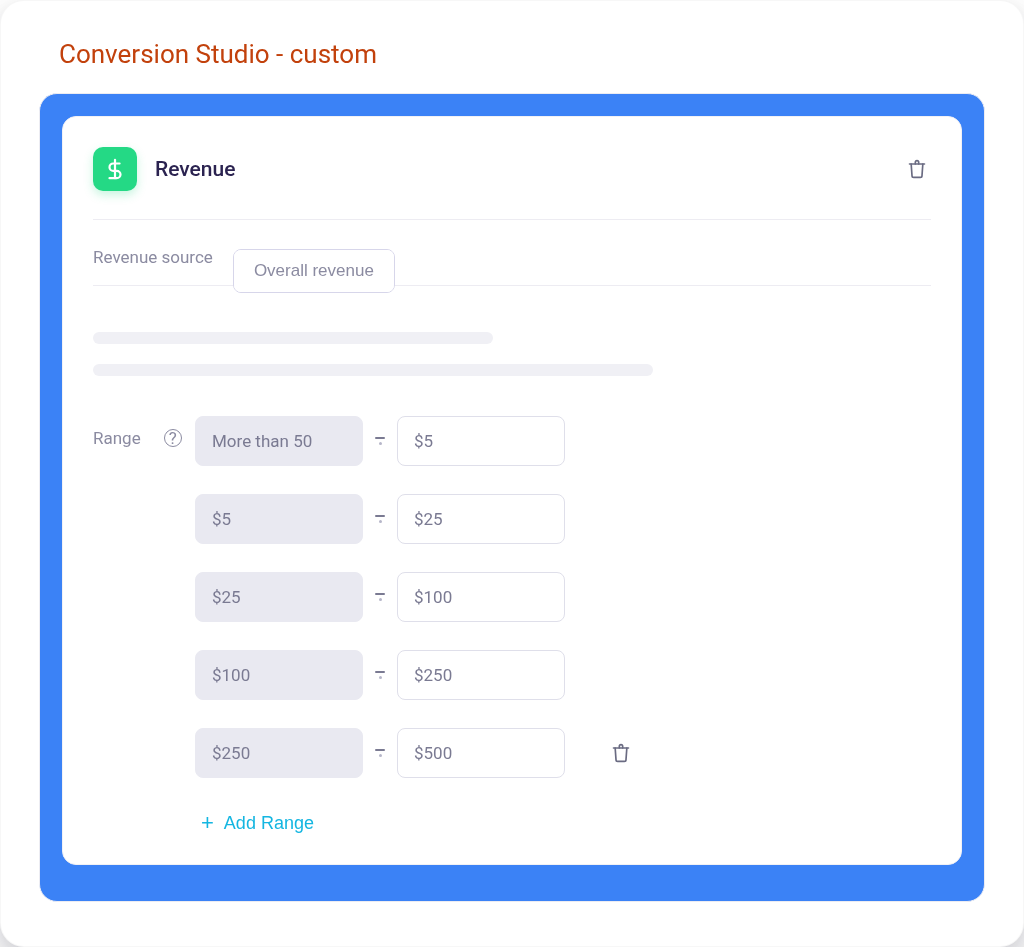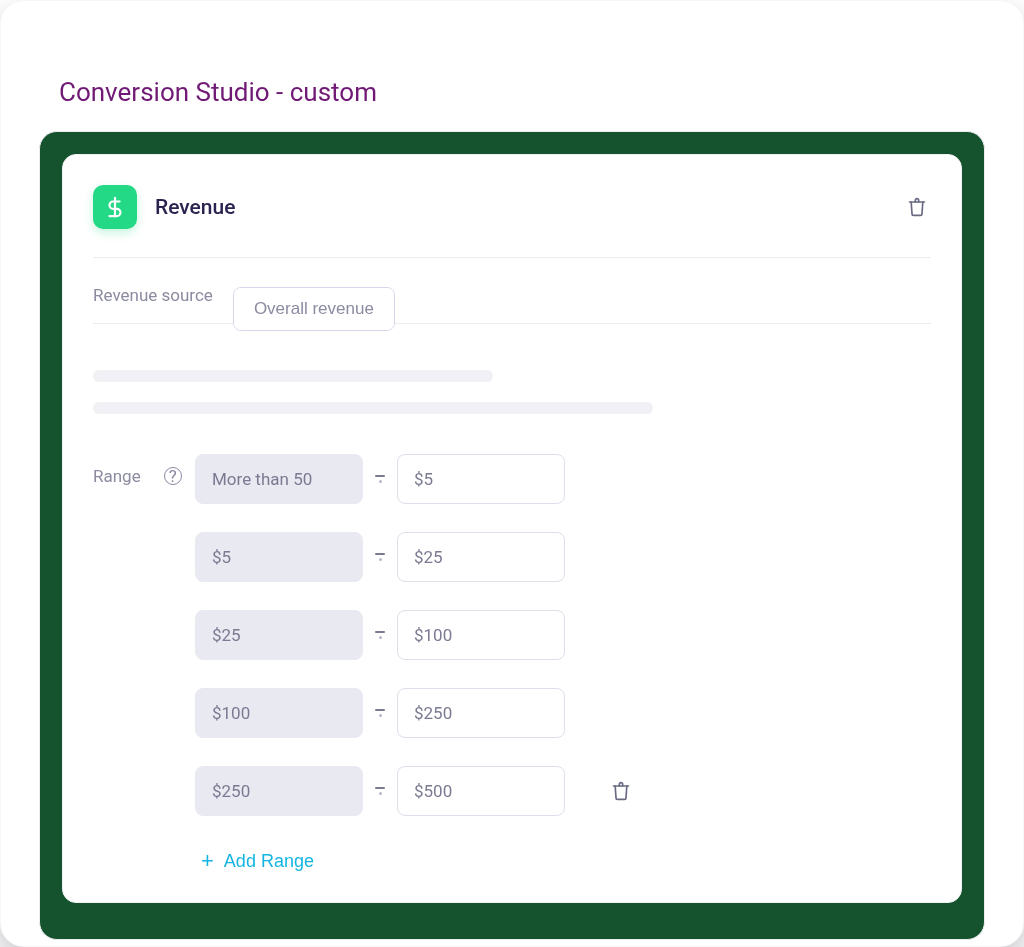--- a/index.html
+++ b/index.html
@@ -16,27 +16,26 @@
     position: relative;
     background: #fff;
     border-radius: 24px;
     overflow: hidden;
     box-shadow: 0 24px 48px rgba(15,15,40,0.18), 0 6px 18px rgba(15,15,40,0.08);
     border: 1px solid rgba(0,0,0,0.03);
   }
   .page-title {
     font-size: 26px;
     font-weight: 400;
-    color: #701a75;
+    color: #c2410c;
     padding: 38px 0 0 58px;
-    margin-top: 38px;
   }
   .outer-card {
     margin: 24px 38px 40px 38px;
-    background: #14532d;
+    background: #3b82f6;
     border: 1px solid #ececf2;
     border-radius: 18px;
     padding: 22px 22px 36px 22px;
   }
   .inner-card {
     background: #ffffff;
     border-radius: 14px;
     padding: 30px 30px 30px 30px;
     border: 1px solid #f1f1f5;
   }

